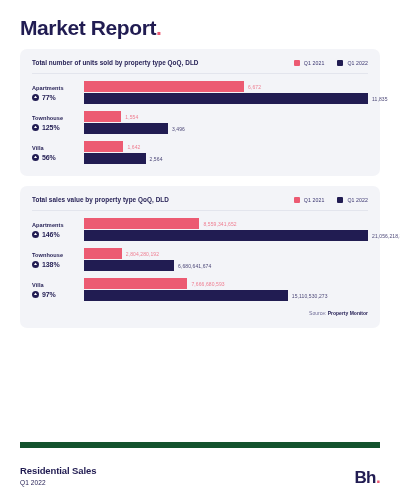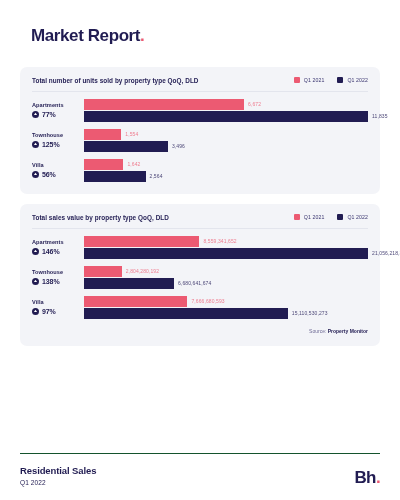--- a/index.html
+++ b/index.html
@@ -22,26 +22,26 @@
     padding: 0 20px;
     display: flex;
     flex-direction: column;
   }
 
   
   .report-header {
     padding: 16px 0 10px 0;
   }
   .report-title {
-    font-size: 17px;
+    font-size: 21px;
     font-weight: bold;
     letter-spacing: -0.4px;
     color: #211c52;
     line-height: 1.1;
-    margin: 11px;
+    margin: 0;
   }
   .report-title .dot {
     color: #ec5a72;
   }
 
   
   .card {
     background: #f3f4f8;
     border-radius: 7px;
     padding: 10px 12px 12px 12px;
@@ -158,22 +158,22 @@
     text-align: right;
     font-size: 5px;
     color: #6f6b96;
     padding-top: 9px;
   }
   .source b { color: #211c52; }
 
   
   .footer-spacer { flex: 1 1 auto; }
   .footer {
-    border-top: 1px solid #14532d;
-    padding-top: 11px;
+    border-top: 6px solid #14532d;
+    padding-top: 17px;
     padding-bottom: 14px;
     display: flex;
     align-items: flex-end;
     justify-content: space-between;
   }
   .footer-title {
     font-size: 9.5px;
     font-weight: bold;
     color: #211c52;
     letter-spacing: -0.1px;

